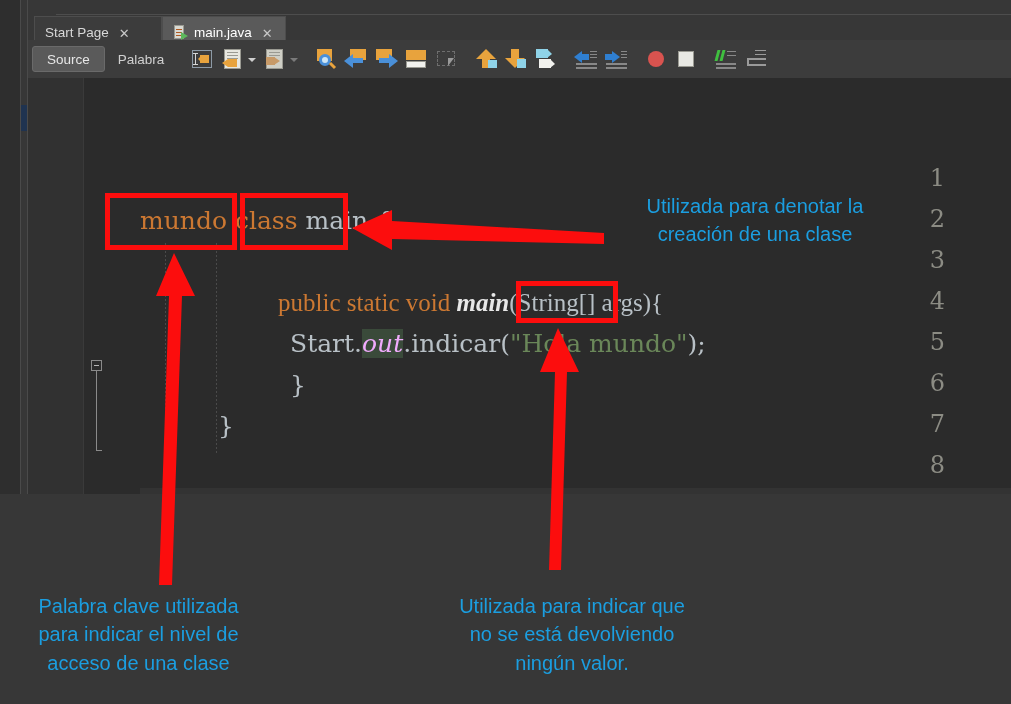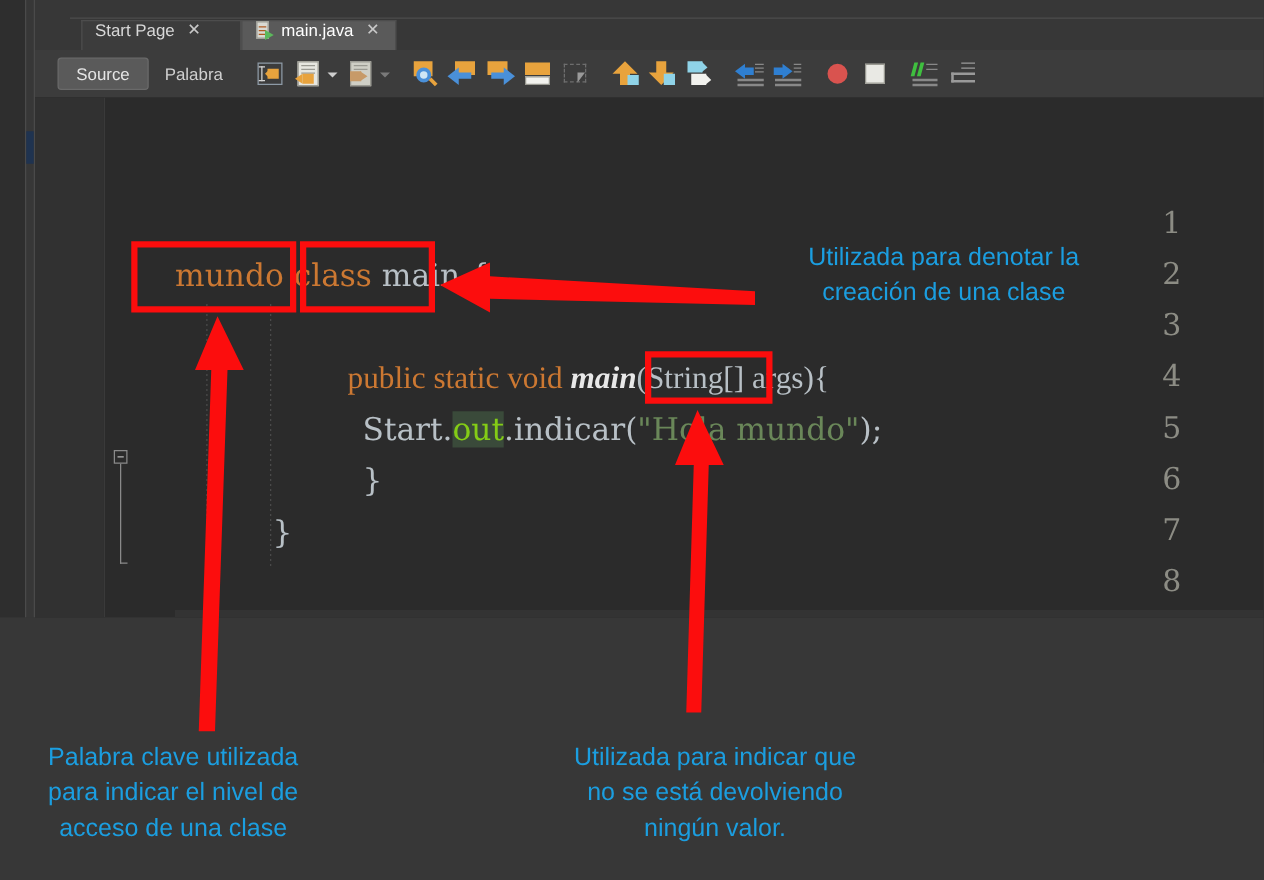--- a/index.html
+++ b/index.html
@@ -36,26 +36,25 @@
   
   .tabbar{
     position:absolute;left:28px;top:0;right:0;height:40px;
     background:#373737;
   }
   .tabbar-line{
     position:absolute;left:28px;top:14px;right:0;height:1px;background:#4d4d4d;
   }
   .tab{
     position:absolute;top:16px;height:24px;
-    display:flex;align-items:flex-start;
+    display:flex;align-items:flex-end;
     padding:0 6px 0 10px;
     font-size:13.5px;color:#d8d8d8;
     border:1px solid #4d4d4d;border-bottom:none;
     box-sizing:border-box;
-    margin-left:31px;
   }
   .tab.inactive{background:#3c3c3c;}
   .tab.active{background:#5a5a5a;color:#ffffff;}
   .tab-close{
     margin-left:10px;font-size:13px;color:#c8c8c8;line-height:1;
   }
   .tab-icon{
     width:15px;height:15px;margin-right:6px;position:relative;flex:0 0 auto;
   }
   .tab-icon .pg{
@@ -73,21 +72,21 @@
   }
 
   
   .toolbar{
     position:absolute;left:28px;top:40px;right:0;height:38px;
     background:#3c3c3c;
     border-bottom:1px solid #2c2c2c;
     display:flex;align-items:center;
   }
   .srcbtn{
-    margin-left:18px;height:26px;padding:0 14px;
+    margin-left:4px;height:26px;padding:0 14px;
     display:flex;align-items:center;justify-content:center;
     font-size:13.5px;color:#e6e6e6;
     background:#5a5a5a;border:1px solid #6a6a6a;border-radius:3px;
     box-sizing:border-box;
   }
   .histbtn{
     height:26px;padding:0 12px;
     display:flex;align-items:center;justify-content:center;
     font-size:13.5px;color:#d0d0d0;
     background:transparent;border:1px solid transparent;
@@ -152,21 +151,21 @@
     font-family:"DejaVu Serif", serif;
     font-size:25px;
     white-space:pre;
     letter-spacing:0px;
   }
   .cl{position:absolute;left:112px;line-height:1;}
   .kw{color:#cc7832;}
   .pl{color:#b8c0c6;}
   .mth{color:#e8e8e8;font-style:italic;font-weight:bold;}
   .str{color:#6a8759;}
-  .fld{color:#84cc16;background:#3a4a3a;}
+  .fld{color:#f0abfc;font-style:italic;background:#3a4a3a;}
 
   
   .iguide{
     position:absolute;width:1px;
     background:repeating-linear-gradient(to bottom,#4a4a4a 0 2px,transparent 2px 4px);
   }
 
   
   .editor-foot{
     position:absolute;left:112px;top:410px;right:0;height:84px;background:#333333;

